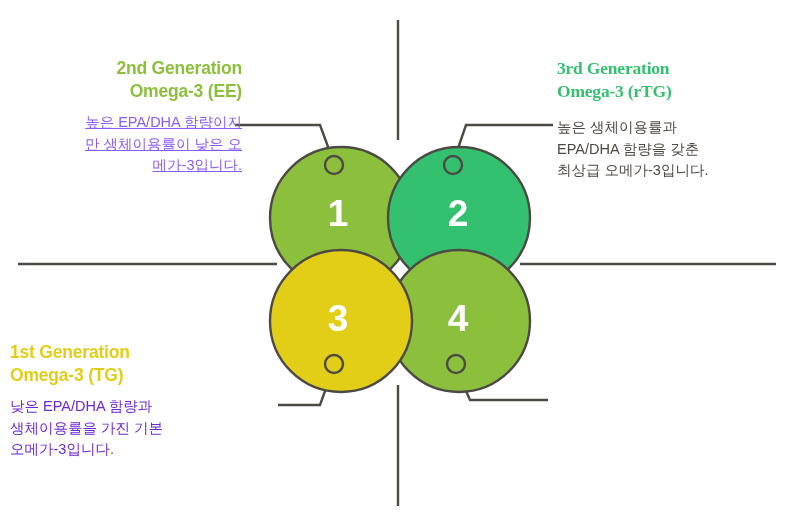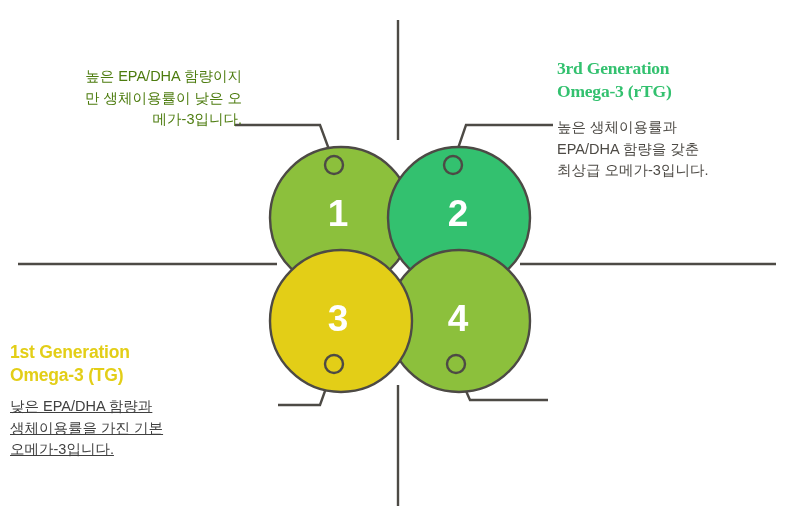--- a/index.html
+++ b/index.html
@@ -110,34 +110,36 @@
       <circle cx="456" cy="364" r="9" stroke="#4D4A45"></circle>
     </g>
   </svg>
 
   <div class="circle-num" id="num-1">1</div>
   <div class="circle-num" id="num-2">2</div>
   <div class="circle-num" id="num-3">3</div>
   <div class="circle-num" id="num-4">4</div>
 
   <div class="label-block" id="block-tl">
-    <div class="label-body" style="color: #4d7c0f;">높은 EPA/DHA 함량이지
+    <div class="label-title" style="color: rgb(140, 192, 60);">2nd Generation
+Omega-3 (EE)</div>
+    <div class="label-body" style="color: #8b5cf6; text-decoration: underline;">높은 EPA/DHA 함량이지
 만 생체이용률이 낮은 오
 메가-3입니다.</div>
   </div>
 
   <div class="label-block" id="block-tr">
     <div class="label-title" style="color: rgb(51, 193, 111);">3rd Generation
 Omega-3 (rTG)</div>
     <div class="label-body" style="color: rgb(77, 74, 69);">높은 생체이용률과
 EPA/DHA 함량을 갖춘
 최상급 오메가-3입니다.</div>
   </div>
 
   <div class="label-block" id="block-bl">
     <div class="label-title" style="color: rgb(227, 206, 23);">1st Generation
 Omega-3 (TG)</div>
-    <div class="label-body" style="color: #404040; text-decoration: underline;">낮은 EPA/DHA 함량과
+    <div class="label-body" style="color: #6d28d9;">낮은 EPA/DHA 함량과
 생체이용률을 가진 기본
 오메가-3입니다.</div>
   </div>
 
 </div>
 
 </body></html>

